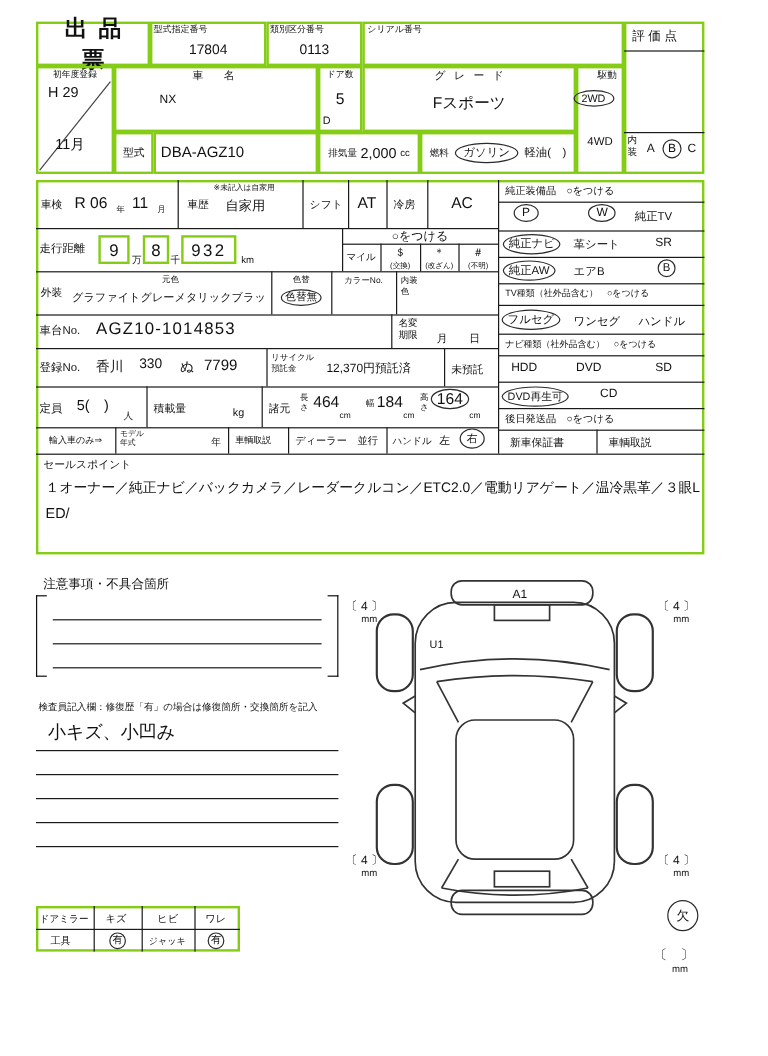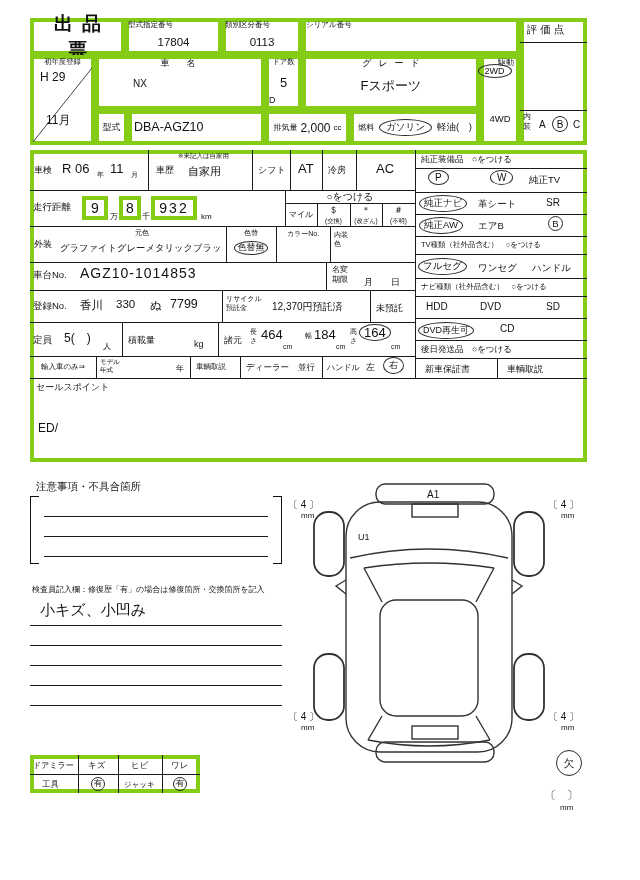--- a/index.html
+++ b/index.html
@@ -1,19 +1,19 @@
 <!DOCTYPE html>
 <html><head>
 <meta charset="utf-8">
 <style>
   *{margin:0;padding:0;box-sizing:border-box}
   html,body{background:#fff}
   body{width:640px;height:880px;position:relative;font-family:"Liberation Sans","DejaVu Sans",sans-serif;color:#111}
   .a{position:absolute}
-  .bx{position:absolute;border:4px solid #84cc16;background:transparent}
+  .bx{position:absolute;border:2px solid #84cc16;background:transparent}
   .hl{position:absolute;height:1px;background:#1a1a1a}
   .vl{position:absolute;width:1px;background:#1a1a1a}
   .c{display:flex;align-items:center;justify-content:center;text-align:center}
   .col2{display:flex;flex-direction:column;align-items:center;justify-content:center;text-align:center}
   .oval{border:1.5px solid #2b2b2b;border-radius:50%;padding:1px 6px;display:inline-block;background:transparent}
   .crc{border:1.4px solid #2b2b2b;border-radius:50%;display:inline-flex;align-items:center;justify-content:center}
   svg text{fill:#111;stroke:none}
 </style>
 </head>
 <body>
@@ -59,21 +59,21 @@
   <div class="a c" style="left:265px;top:57px;width:37px;font-size:7.3px">ドア数</div>
   <div class="a c" style="left:265px;top:72px;width:37px;height:20px;font-size:13px">5</div>
   <div class="a" style="left:269px;top:95px;font-size:9px">D</div>
 
   <div class="bx" style="left:302px;top:55px;width:178px;height:55px"></div>
   <div class="a c" style="left:302px;top:75px;width:178px;height:22px;font-size:13px">Fスポーツ</div>
   <div class="a c" style="left:302px;top:57px;width:178px;font-size:9px;letter-spacing:7px;padding-left:7px">グレード</div>
 
   <div class="bx" style="left:480px;top:55px;width:40px;height:90px"></div>
   <div class="a c" style="left:480px;top:57px;width:52px;font-size:8px">駆動</div>
-  <div class="a c" style="left:480px;top:61px;width:29px;height:20px">
+  <div class="a c" style="left:480px;top:72px;width:29px;height:20px">
       <span class="oval" style="font-size:9px">2WD</span>
     </div>
   <div class="a c" style="left:480px;top:110px;width:40px;height:16px;font-size:9.5px">4WD</div>
 
   <div class="bx c" style="left:95px;top:110px;width:33px;height:35px;font-size:9px">型式</div>
   <div class="bx" style="left:128px;top:110px;width:137px;height:35px"></div>
   <div class="a" style="left:134px;top:120px;font-size:12.5px">DBA-AGZ10</div>
 
   <div class="bx c" style="left:265px;top:110px;width:85px;height:35px;gap:3px">
     <span style="font-size:8px">排気量</span>
@@ -235,20 +235,21 @@
   <div class="a" style="left:426px;top:301px;font-size:10px">HDD</div>
   <div class="a" style="left:480px;top:301px;font-size:10px">DVD</div>
   <div class="a" style="left:546px;top:301px;font-size:10px">SD</div>
   <span class="a oval" style="left:418px;top:322px;font-size:9px;padding:1px 4px">DVD再生可</span>
   <div class="a" style="left:500px;top:323px;font-size:10px">CD</div>
   <div class="a" style="left:421px;top:344px;font-size:8.5px">後日発送品　○をつける</div>
   <div class="a" style="left:425px;top:363px;font-size:9px">新車保証書</div>
   <div class="a" style="left:507px;top:363px;font-size:9px">車輌取説</div>
 
   <div class="a" style="left:36px;top:381px;font-size:9px">セールスポイント</div>
+  <div class="a" style="left:38px;top:399px;font-size:11.5px;white-space:nowrap">１オーナー／純正ナビ／バックカメラ／レーダークルコン／ETC2.0／電動リアゲート／温冷黒革／３眼L</div>
   <div class="a" style="left:38px;top:421px;font-size:12px">ED/</div>
 
   <div class="a" style="left:36px;top:480px;font-size:10.5px">注意事項・不具合箇所</div>
   <div class="a" style="left:30px;top:496px;width:9px;height:68px;border-left:1.2px solid #111;border-top:1.2px solid #111;border-bottom:1.2px solid #111"></div>
   <div class="a" style="left:273px;top:496px;width:9px;height:68px;border-right:1.2px solid #111;border-top:1.2px solid #111;border-bottom:1.2px solid #111"></div>
   <div class="hl" style="left:44px;top:516px;width:224px"></div>
   <div class="hl" style="left:44px;top:536px;width:224px"></div>
   <div class="hl" style="left:44px;top:556px;width:224px"></div>
 
   <div class="a" style="left:32px;top:584px;font-size:8px;white-space:nowrap">検査員記入欄：修復歴「有」の場合は修復箇所・交換箇所を記入</div>

